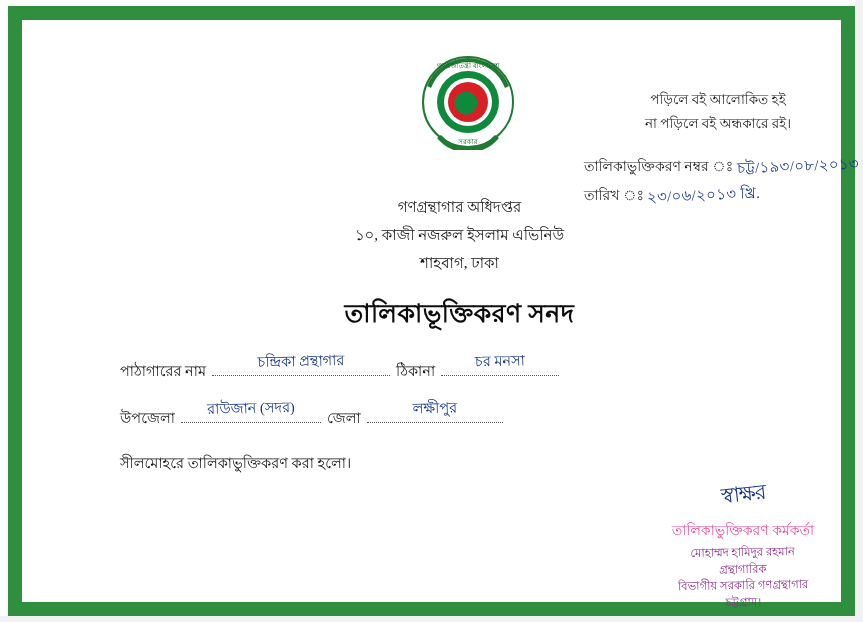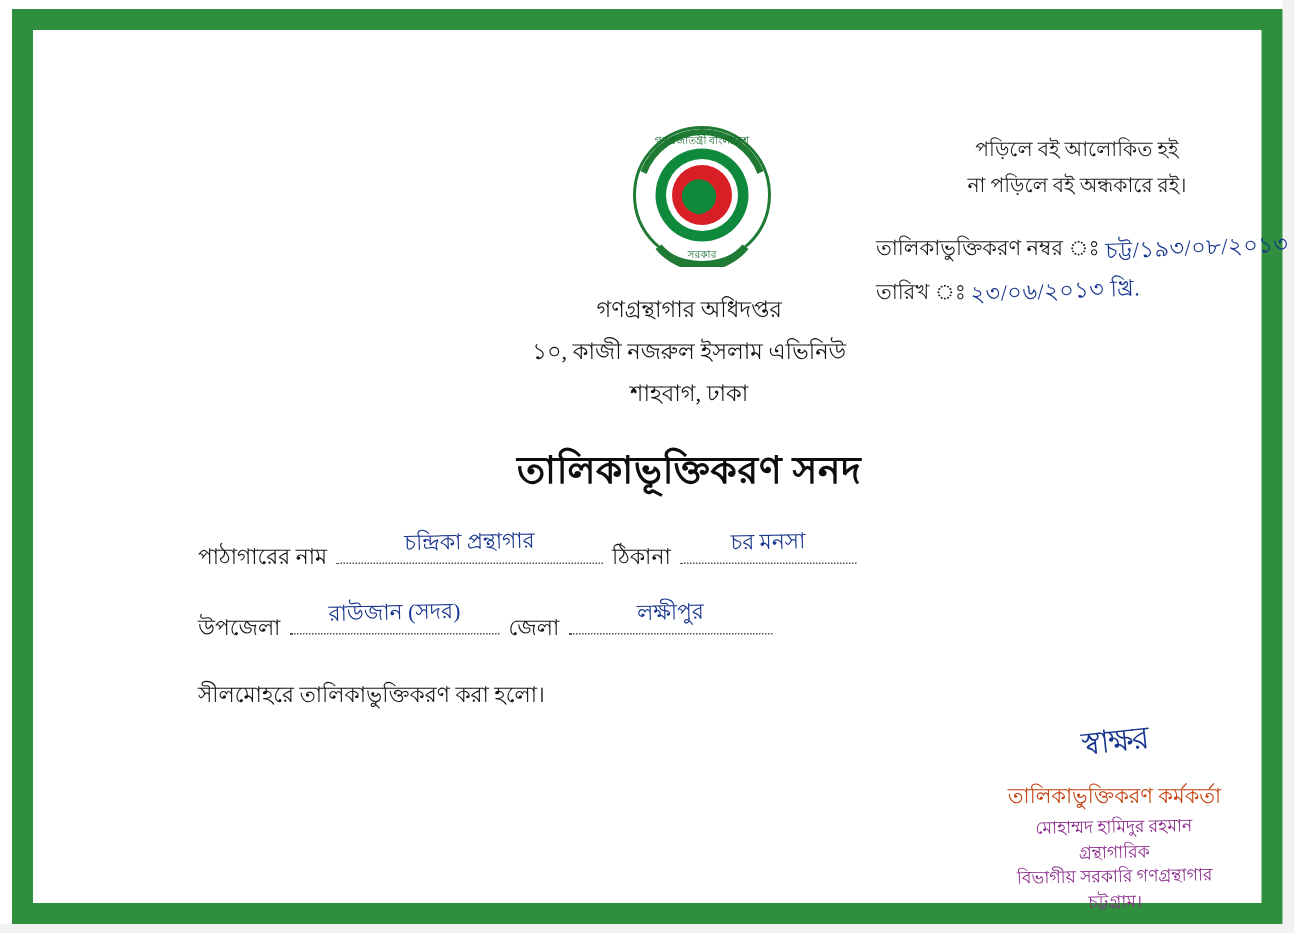--- a/index.html
+++ b/index.html
@@ -55,21 +55,21 @@
     bottom: 0;
     width: 863px;
     height: 6px;
     background: #f2f2f2;
   }
 
   
   .emblem {
     position: absolute;
     left: 381px;
-    top: 56px;
+    top: 28px;
     width: 118px;
     height: 96px;
   }
   .emblem svg { display: block; }
 
   
   .quote {
     position: absolute;
     left: 540px;
     top: 62px;
@@ -125,21 +125,21 @@
     font-family: "Liberation Serif", serif;
     font-size: 25px;
     font-weight: bold;
     color: #0d0d0d;
     letter-spacing: 0.5px;
   }
 
   
   .body-block {
     position: absolute;
-    left: 104px;
+    left: 92px;
     top: 332px;
     width: 672px;
     font-family: "Liberation Serif", serif;
     font-size: 14.5px;
     color: #141414;
   }
   .form-line {
     display: flex;
     align-items: baseline;
     white-space: nowrap;
@@ -188,21 +188,21 @@
     font-size: 21px;
     color: #16348c;
     transform: rotate(-6deg);
     display: inline-block;
     margin-bottom: 2px;
     letter-spacing: -1px;
   }
   .sign-title {
     font-family: "Liberation Serif", serif;
     font-size: 14px;
-    color: #c2410c;
+    color: #ec4899;
     margin-top: 4px;
   }
   .stamp {
     margin-top: 1px;
     font-family: "Liberation Serif", serif;
     font-size: 11.5px;
     color: #8a2a8a;
     line-height: 1.45;
     transform: rotate(-1deg);
   }

